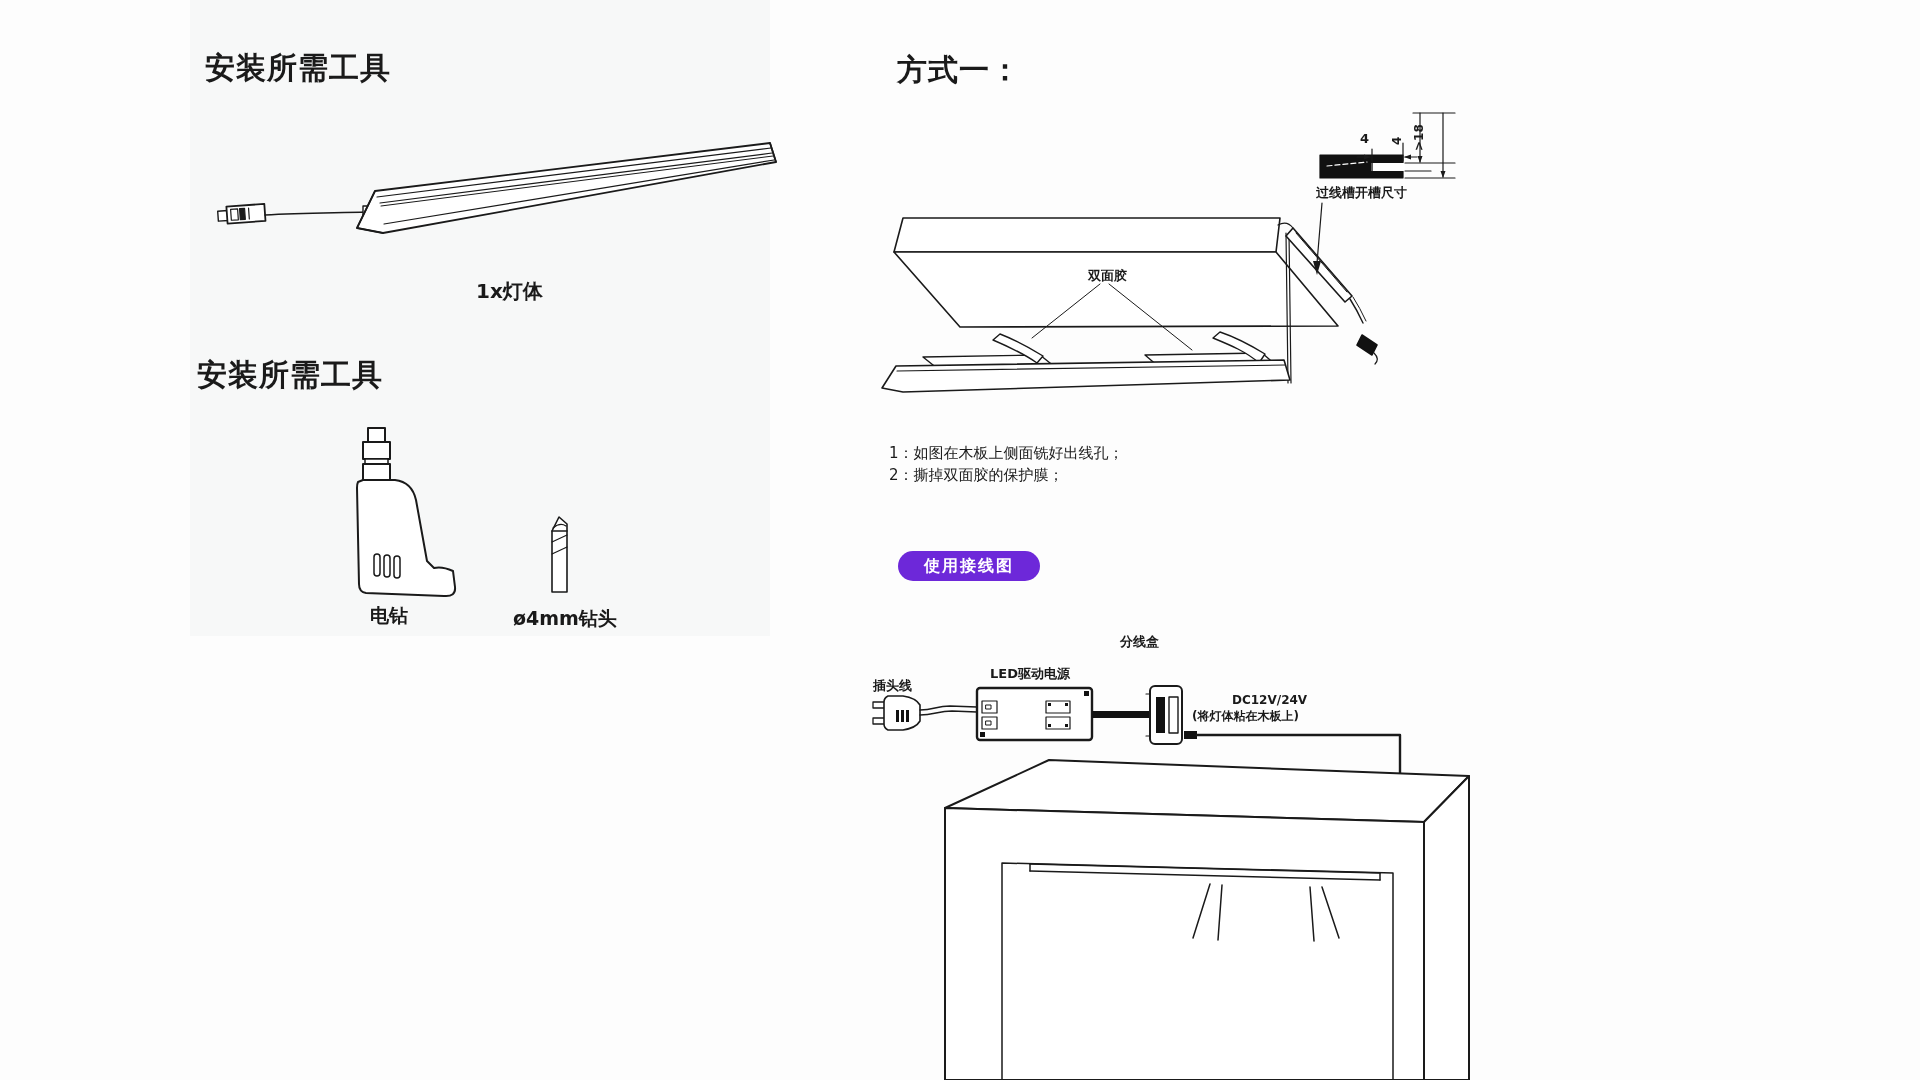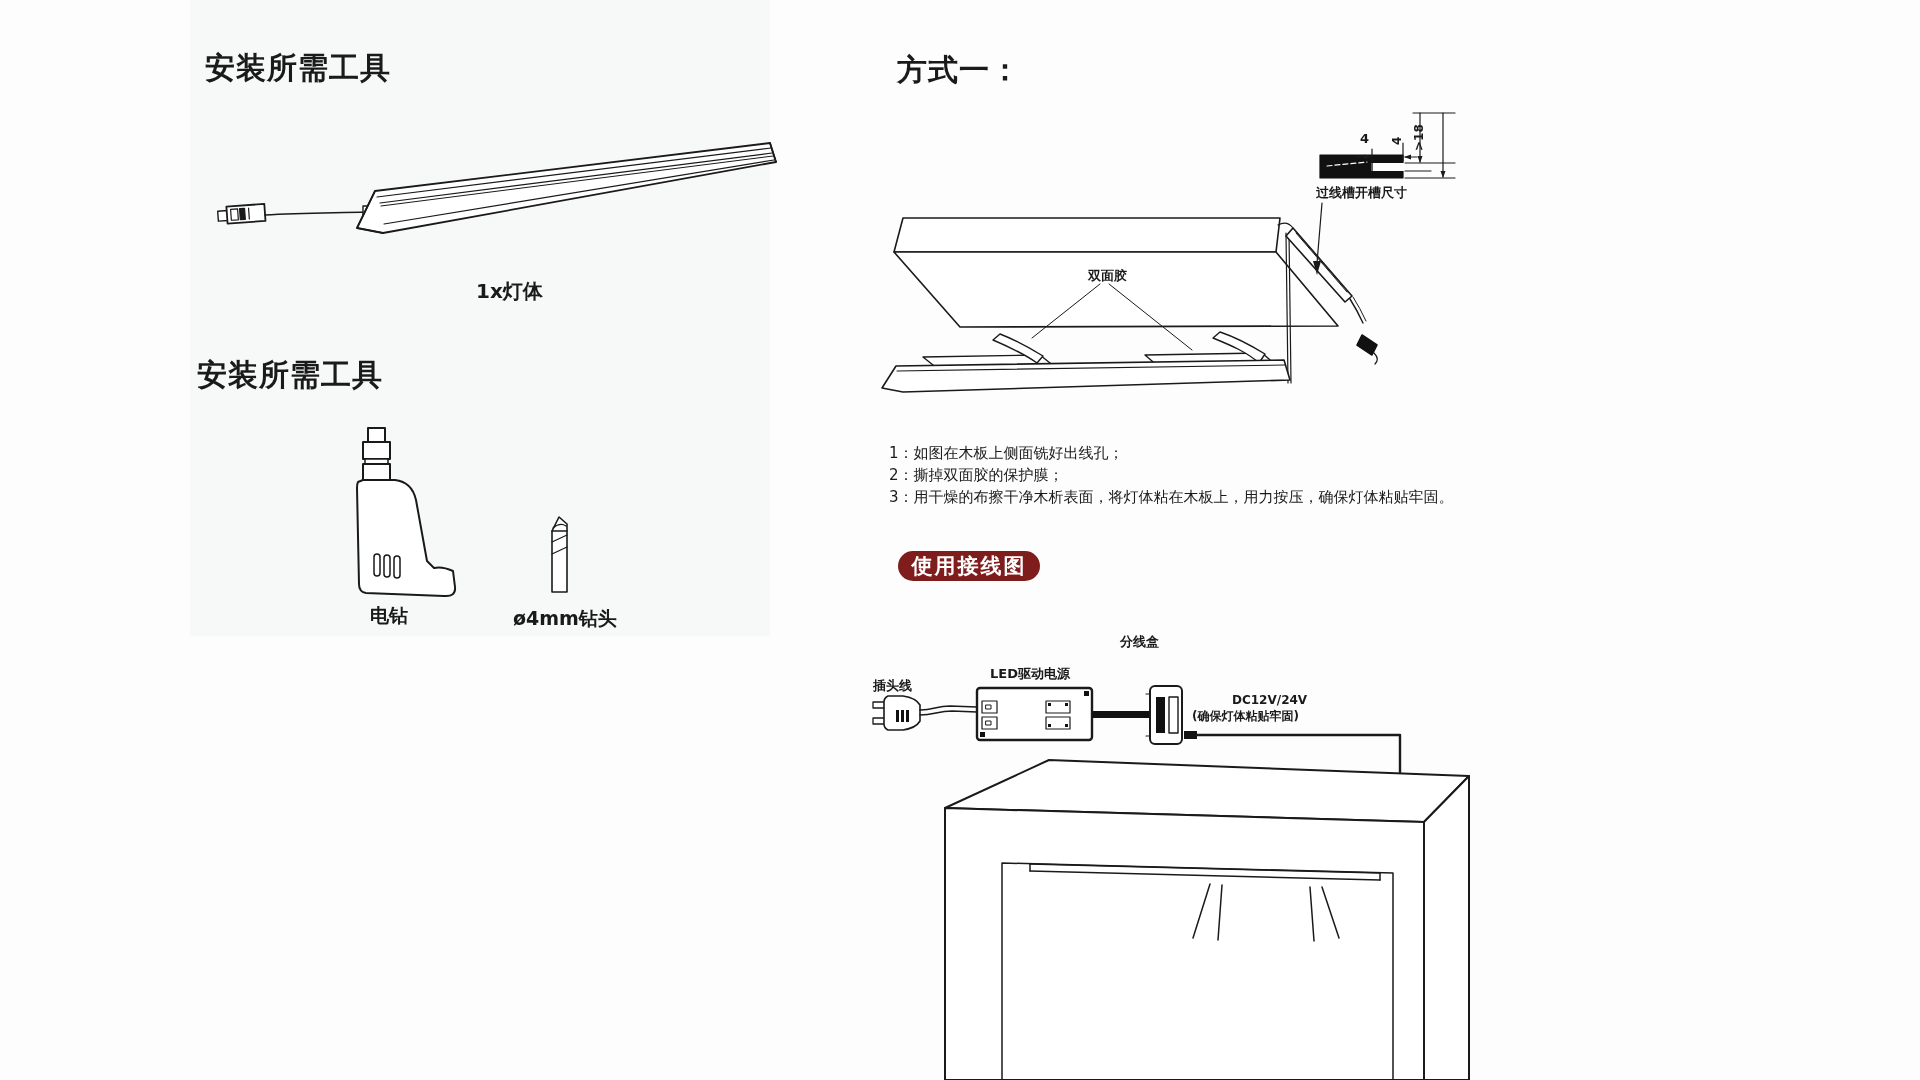--- a/index.html
+++ b/index.html
@@ -11,22 +11,22 @@
   }
   .abs{position:absolute;}
   .panel{background:#f7f8f8;}
   .h1{font-size:30px;font-weight:bold;letter-spacing:1px;white-space:nowrap;}
   .lbl-lg{font-size:19px;font-weight:bold;white-space:nowrap;}
   .lbl-md{font-size:20px;font-weight:bold;white-space:nowrap;}
   .lbl-sm{font-size:13px;font-weight:bold;white-space:nowrap;}
   .lbl-xs{font-size:12px;font-weight:bold;white-space:nowrap;}
   .steps{font-size:15px;line-height:22px;white-space:nowrap;margin-left:24px;}
   .badge{
-    background:#7f1d1d;color:#fff;border-radius:16px;
-    font-size:21px;font-weight:bold;
+    background:#6d28d9;color:#fff;border-radius:16px;
+    font-size:16px;font-weight:bold;
     width:142px;height:30px;display:flex;align-items:center;justify-content:center;
     letter-spacing:2px;
   }
   .rot{transform:rotate(-90deg);transform-origin:left bottom;}
   svg{display:block;}
   svg *{vector-effect:non-scaling-stroke;}
 </style>
 </head>
 <body>
 
@@ -133,21 +133,20 @@
   <line x1="229" y1="89" x2="312" y2="155" stroke-width="1"></line>
 
   <line x1="442" y1="8" x2="437" y2="68" stroke-width="1.2"></line>
   <polygon points="433,66 441,66 437,80" fill="#1a1a1a" stroke="none"></polygon>
 </svg>
 <span class="abs lbl-sm" style="left:1088px;top:267px;">双面胶</span>
 
 <div class="abs steps" style="left:865px;top:442px;">
   <div>1：如图在木板上侧面铣好出线孔；</div>
   <div>2：撕掉双面胶的保护膜；</div>
-  <div>3：用干燥的布擦干净木析表面，将灯体粘在木板上，用力按压，确保灯体粘贴牢固。</div>
 </div>
 
 <div class="abs badge" style="left:898px;top:551px;">使用接线图</div>
 
 <svg class="abs" style="left:860px;top:650px;" width="560" height="155" viewBox="0 0 560 155" fill="none" stroke="#1a1a1a" stroke-width="1.6" stroke-linejoin="round" stroke-linecap="round">
 
   <g>
     <rect x="13" y="52" width="15" height="6" fill="#fff" stroke-width="1.3"></rect>
     <rect x="13" y="68" width="15" height="6" fill="#fff" stroke-width="1.3"></rect>
     <path d="M28,46 L43,46 Q56,48 60,55 L60,71 Q56,78 43,80 L28,80 Q24,78 24,74 L24,52 Q24,48 28,46 Z" fill="#fff"></path>
@@ -182,21 +181,21 @@
     <rect x="296" y="47" width="9" height="36" fill="#111" stroke="none"></rect>
     <rect x="309" y="47" width="9" height="36" stroke-width="1.4"></rect>
   </g>
   <rect x="324" y="81" width="13" height="8" fill="#111" stroke="none"></rect>
   <polyline points="337,85 540,85 540,140" stroke-width="2.4"></polyline>
 </svg>
 <span class="abs lbl-sm" style="left:873px;top:677px;">插头线</span>
 <span class="abs lbl-sm" style="left:990px;top:665px;">LED驱动电源</span>
 <span class="abs lbl-sm" style="left:1120px;top:633px;">分线盒</span>
 <span class="abs lbl-xs" style="left:1192px;top:693px;margin-left:40px;">DC12V/24V</span>
-<span class="abs lbl-xs" style="left:1192px;top:708px;">(确保灯体粘贴牢固)</span>
+<span class="abs lbl-xs" style="left:1192px;top:708px;">(将灯体粘在木板上)</span>
 
 <svg class="abs" style="left:935px;top:748px;" width="550" height="332" viewBox="0 0 550 332" fill="none" stroke="#1a1a1a" stroke-width="2" stroke-linejoin="round" stroke-linecap="round">
   <polygon points="10,60 114,12 534,28 489,74" fill="#fff"></polygon>
   <polygon points="489,74 534,28 534,332 489,332" fill="#fff"></polygon>
   <polygon points="10,60 489,74 489,332 10,332" fill="#fff"></polygon>
   <polyline points="67,332 67,115 458,125 458,332" stroke-width="1.5"></polyline>
   <g>
     <line x1="95" y1="116" x2="445" y2="125" stroke-width="1.5"></line>
     <line x1="95" y1="123" x2="445" y2="132" stroke-width="1.5"></line>
     <line x1="95" y1="116" x2="95" y2="123" stroke-width="1.5"></line>

